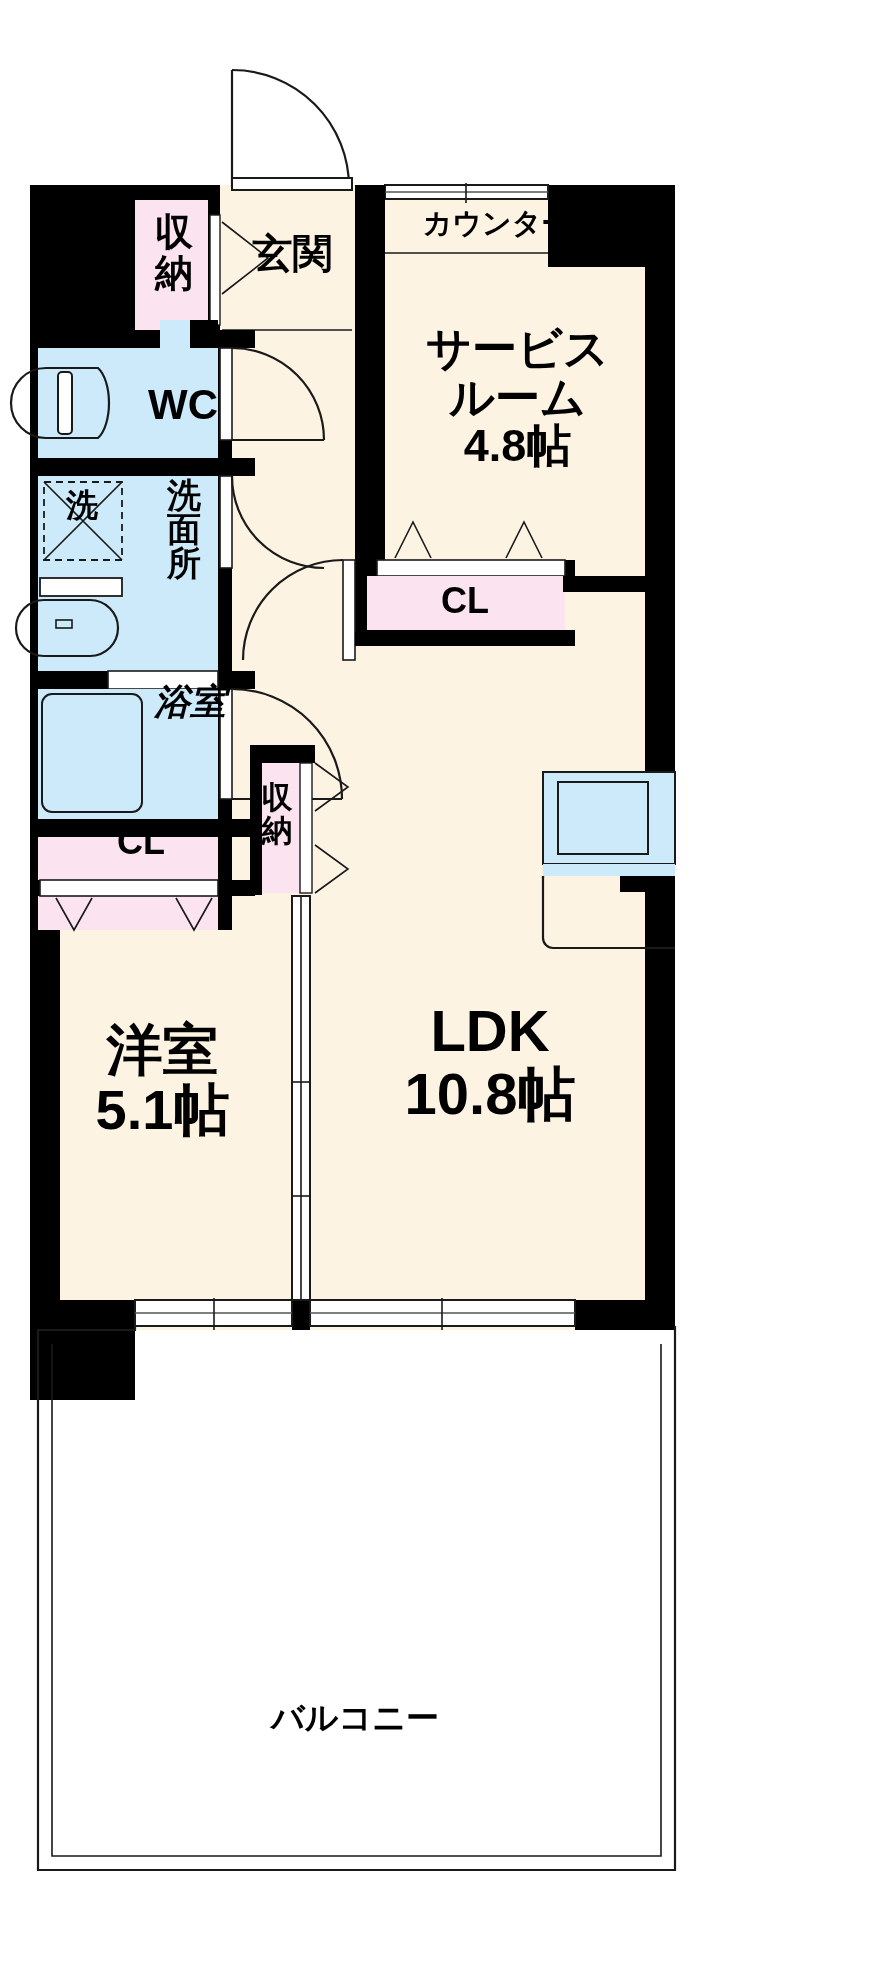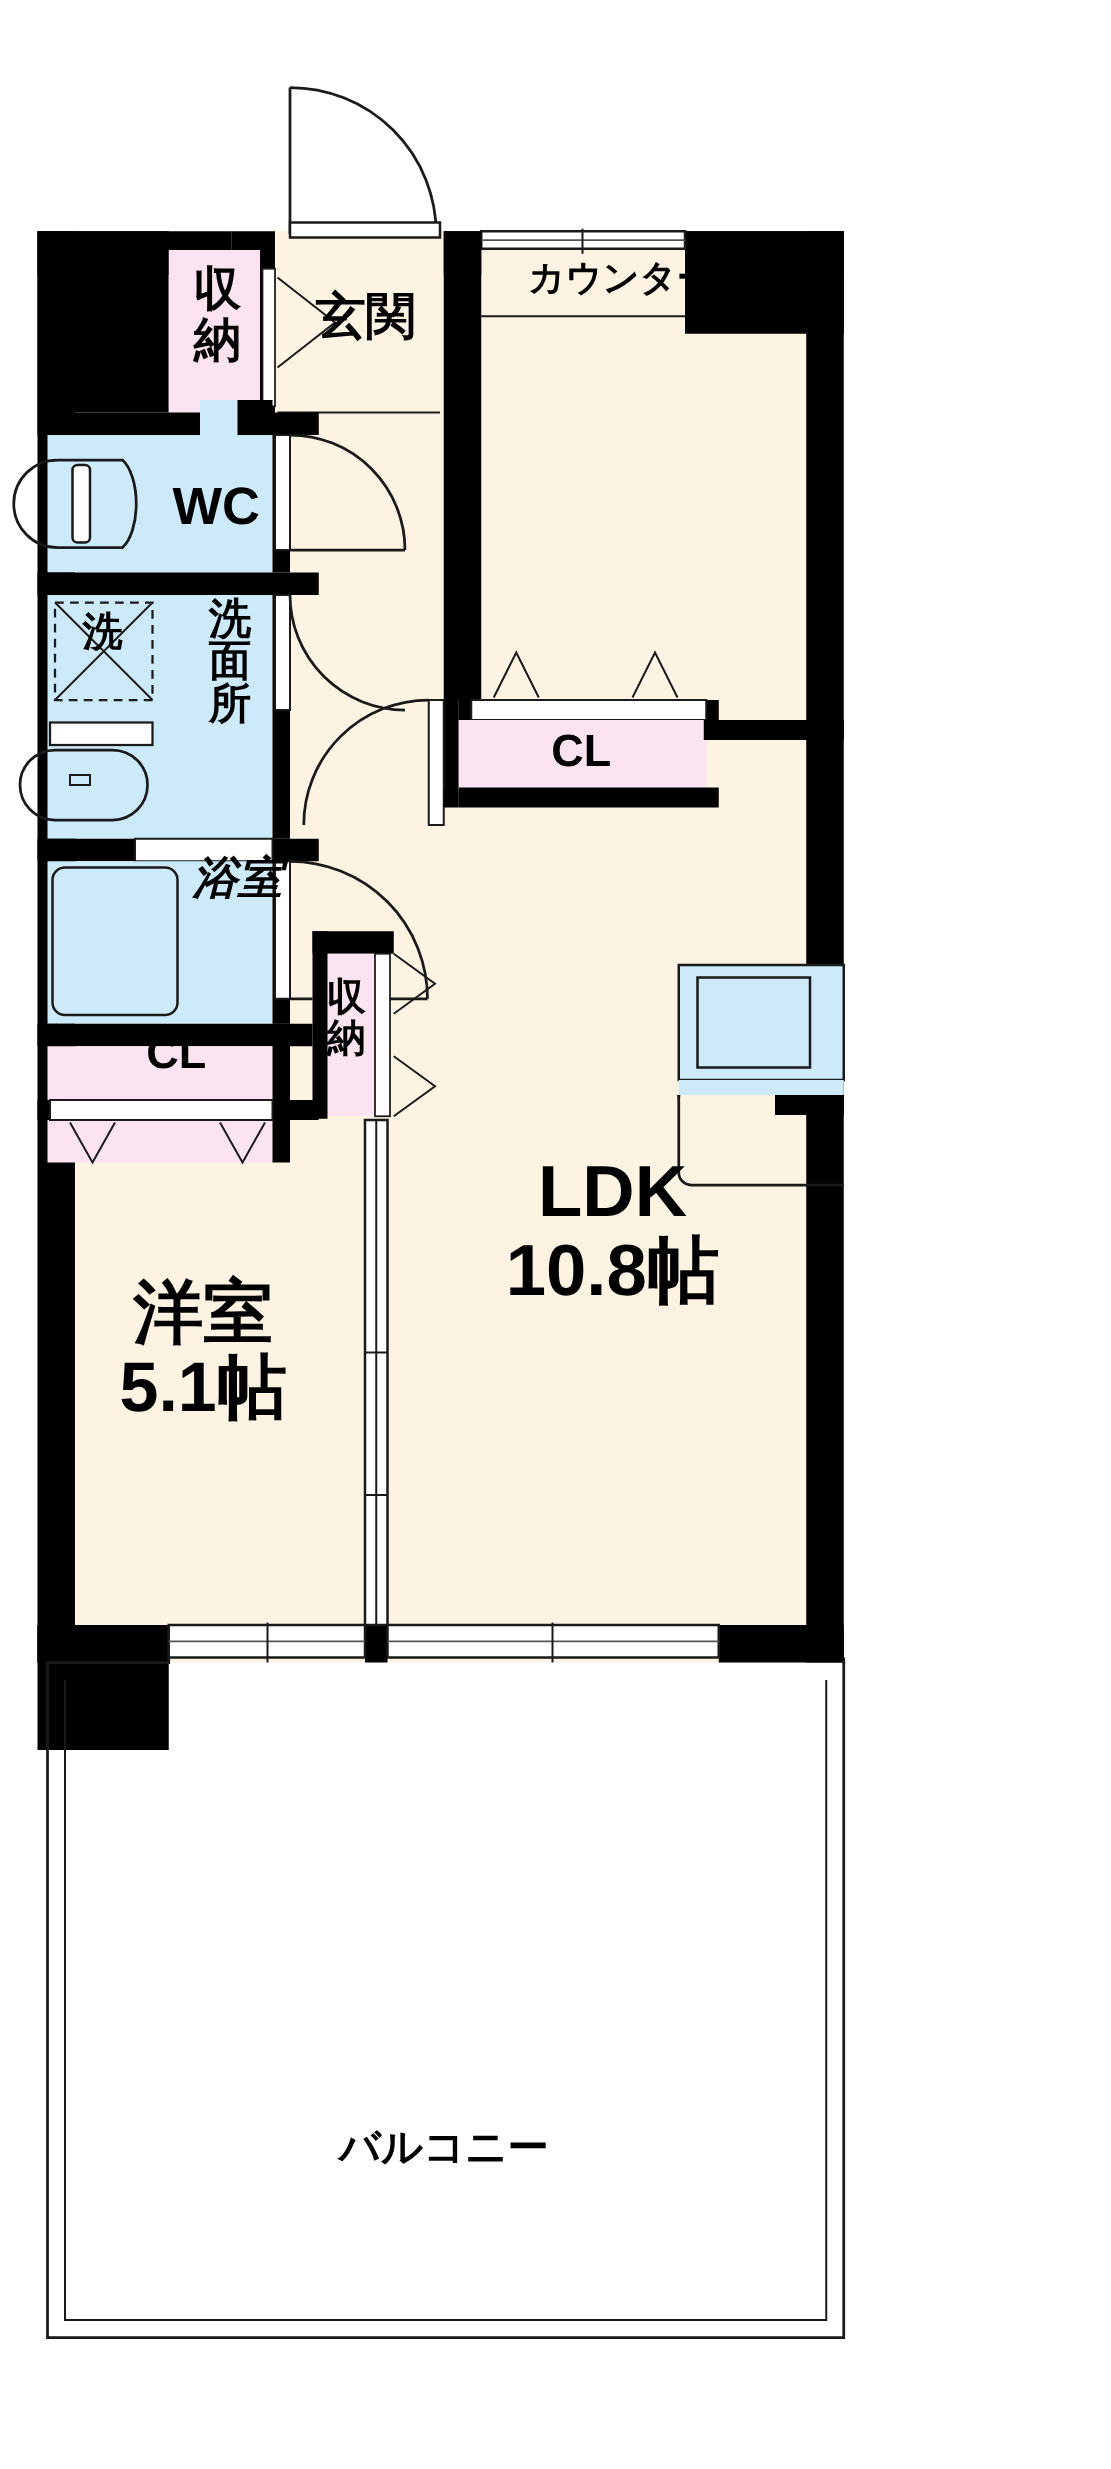--- a/index.html
+++ b/index.html
@@ -212,22 +212,27 @@
   </div>
 
   <div class="rm-label" style="left:235px; top:232px; width:115px; font-size:40px;text-align:center;">
     <span>玄関</span>
   </div>
 
   <div class="rm-label" style="left:385px; top:208px; width:163px; font-size:29px;margin-left:30px;">
     <span>カウンター</span>
   </div>
 
-
-  <div class="rm-label lbl-blue" style="left:128px; top:382px; width:90px; font-size:42px;">
+  <div class="rm-label" style="left:380px; top:325px; width:275px; font-size:45px;">
+    <span>サービス</span><br>
+    <span>ルーム</span><br>
+    <span>4.8帖</span>
+  </div>
+
+  <div class="rm-label lbl-blue" style="left:128px; top:382px; width:90px; font-size:42px;text-align:right;">
     <span>WC</span>
   </div>
 
   <div class="rm-label lbl-blue" style="left:62px; top:488px; width:40px; font-size:32px;">
     <span>洗</span>
   </div>
 
   <div class="rm-label lbl-blue" style="left:160px; top:478px; width:48px; font-size:34px; line-height:1.0;">
     <span>洗</span><br>
     <span>面</span><br>
@@ -249,21 +254,21 @@
   <div class="rm-label lbl-pink" style="left:257px; top:782px; width:40px; font-size:31px; line-height:1.05;">
     <span>収</span><br>
     <span>納</span>
   </div>
 
   <div class="rm-label" style="left:55px; top:1020px; width:215px; font-size:56px;">
     <span>洋室</span><br>
     <span>5.1帖</span>
   </div>
 
-  <div class="rm-label" style="left:365px; top:923px; width:250px; font-size:58px;">
+  <div class="rm-label" style="left:365px; top:1000px; width:250px; font-size:58px;">
     <span>LDK</span><br>
     <span>10.8帖</span>
   </div>
 
   <div class="rm-label nostroke" style="left: 230px; top: 1700px; width: 250px; font-size: 33px; -webkit-text-stroke: 0px;">
     <span>バルコニー</span>
   </div>
 
 </div>
 

